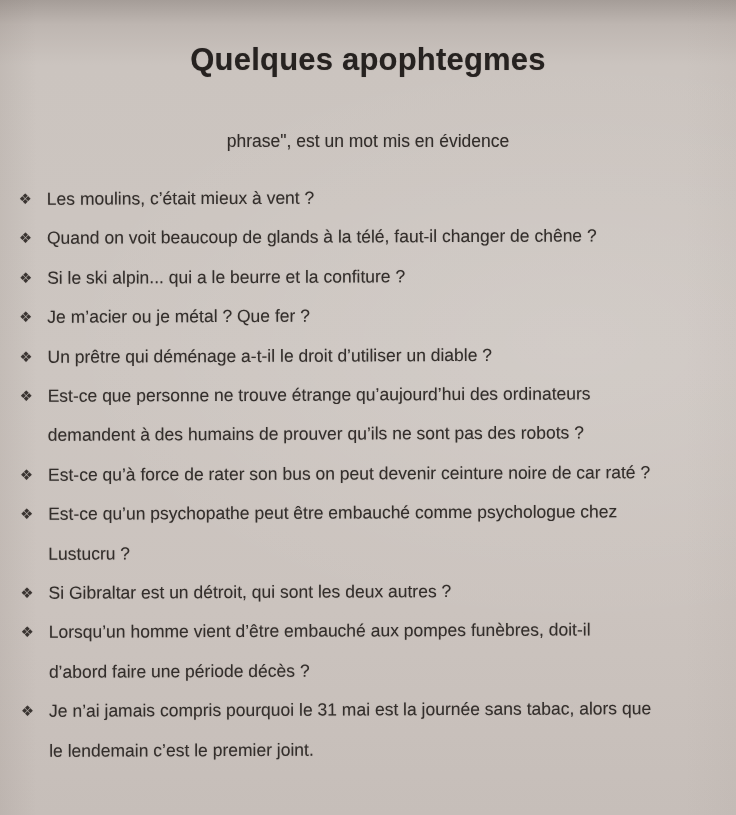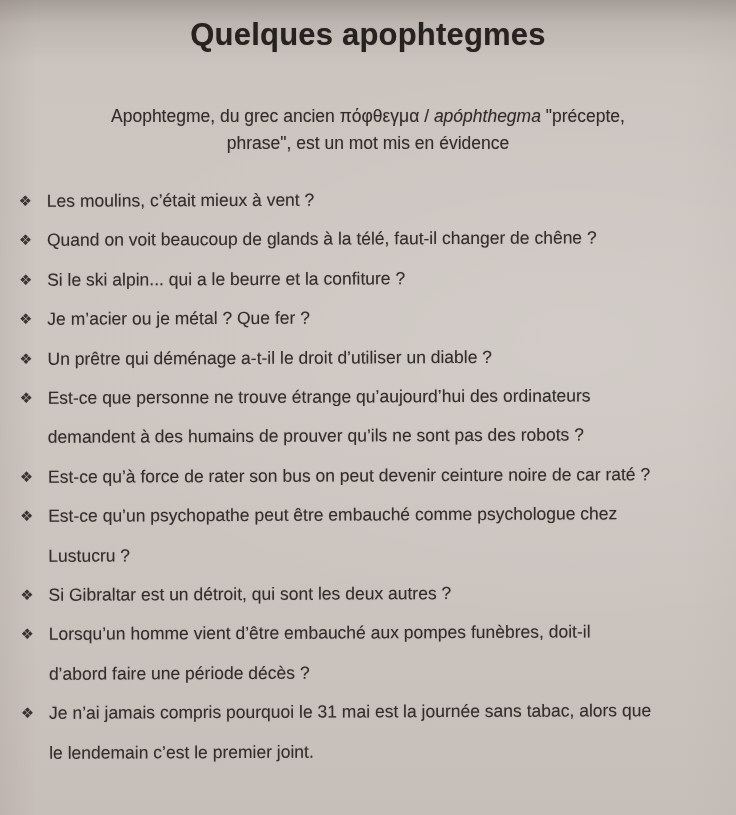--- a/index.html
+++ b/index.html
@@ -11,21 +11,21 @@
     position: relative;
     width: 736px; height: 815px;
     background:
       radial-gradient(ellipse 120% 60% at 78% 42%, rgba(255,255,255,0.10), rgba(255,255,255,0) 60%),
       linear-gradient(90deg, rgba(110,98,90,0.10) 0%, rgba(110,98,90,0) 5%, rgba(110,98,90,0) 93%, rgba(140,128,120,0.05) 100%),
       linear-gradient(180deg, #a59d98 0%, #beb6b1 3%, #cbc4bf 8%, #cdc6c1 45%, #cbc3be 75%, #c6beb9 100%);
     color: #332e2b;
   }
   .title {
     margin: 0;
-    padding-top: 17px;
+    padding-top: 42px;
     text-align: center;
     font-size: 31px;
     font-weight: 700;
     letter-spacing: 0.2px;
     color: #262220;
     text-shadow: 0 0 1px rgba(38,34,32,0.35);
   }
   .subtitle {
     margin: 50px auto 0 auto;
     width: 640px;
@@ -61,21 +61,20 @@
   }
   .line { display: block; line-height: 39.4px; white-space: nowrap; }
 </style>
 </head>
 <body>
 
 <div class="paper">
   <h1 class="title">Quelques apophtegmes</h1>
 
   <p class="subtitle">
-    <span class="sub-line"><span>Apophtegme, du grec ancien πόφθεγμα / </span><em>apóphthegma</em><span> "précepte,</span></span>
     <span class="sub-line">phrase", est un mot mis en évidence</span>
   </p>
 
   <ul class="apho-list">
       <li><span class="bullet">❖</span><span class="item-text"><span class="line">Les moulins, c’était mieux à vent ?</span></span></li>
       <li><span class="bullet">❖</span><span class="item-text"><span class="line">Quand on voit beaucoup de glands à la télé, faut-il changer de chêne ?</span></span></li>
       <li><span class="bullet">❖</span><span class="item-text"><span class="line">Si le ski alpin... qui a le beurre et la confiture ?</span></span></li>
       <li><span class="bullet">❖</span><span class="item-text"><span class="line">Je m’acier ou je métal ? Que fer ?</span></span></li>
       <li><span class="bullet">❖</span><span class="item-text"><span class="line">Un prêtre qui déménage a-t-il le droit d’utiliser un diable ?</span></span></li>
       <li><span class="bullet">❖</span><span class="item-text"><span class="line">Est-ce que personne ne trouve étrange qu’aujourd’hui des ordinateurs</span><span class="line">demandent à des humains de prouver qu’ils ne sont pas des robots ?</span></span></li>

